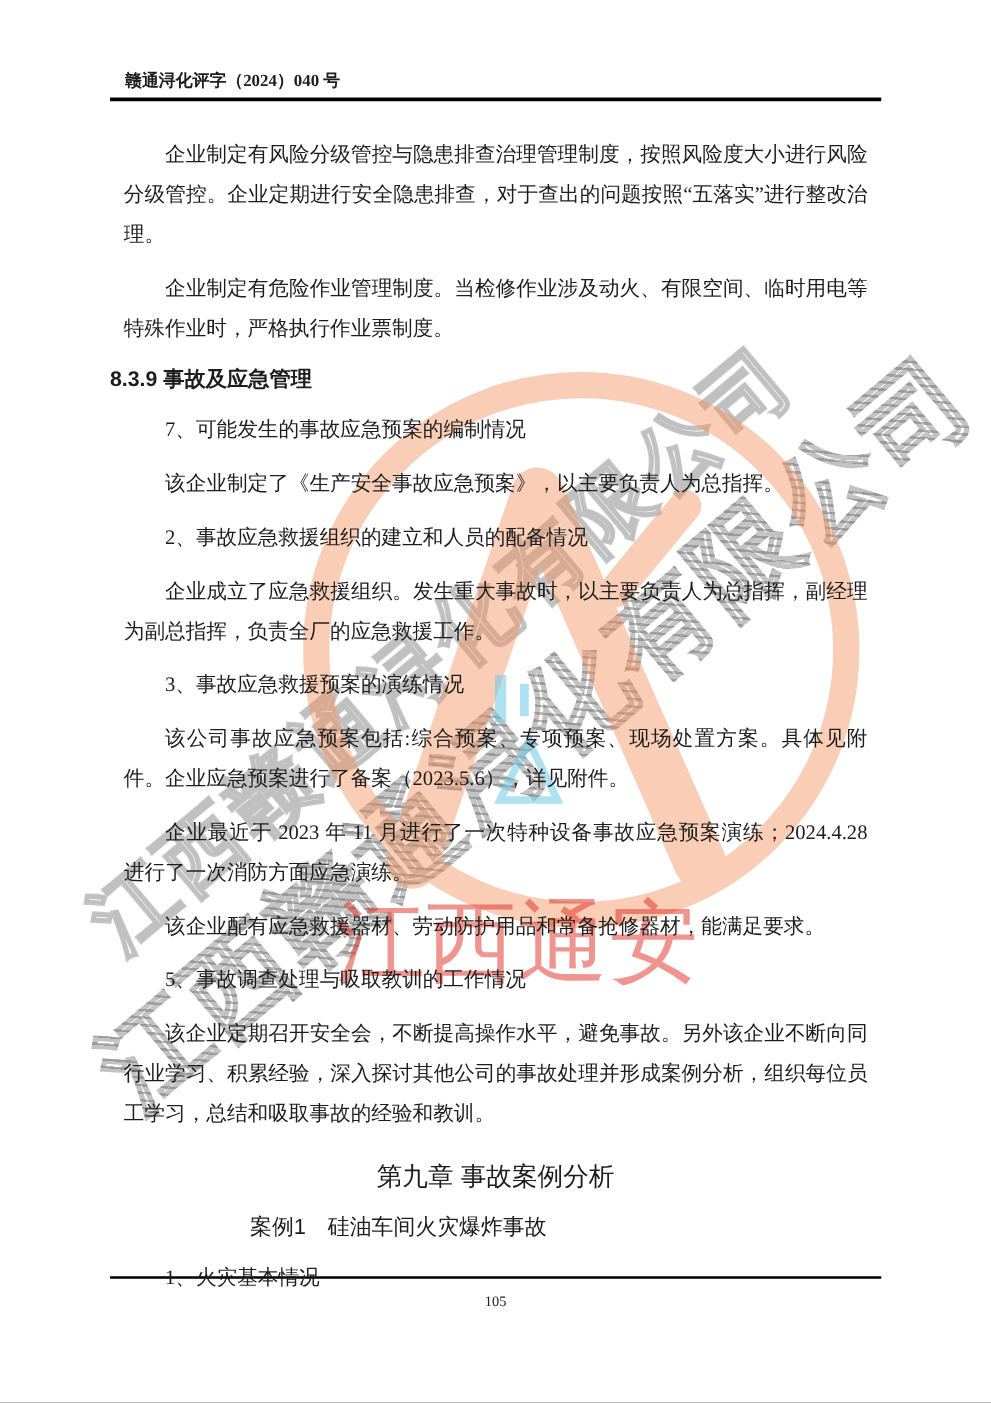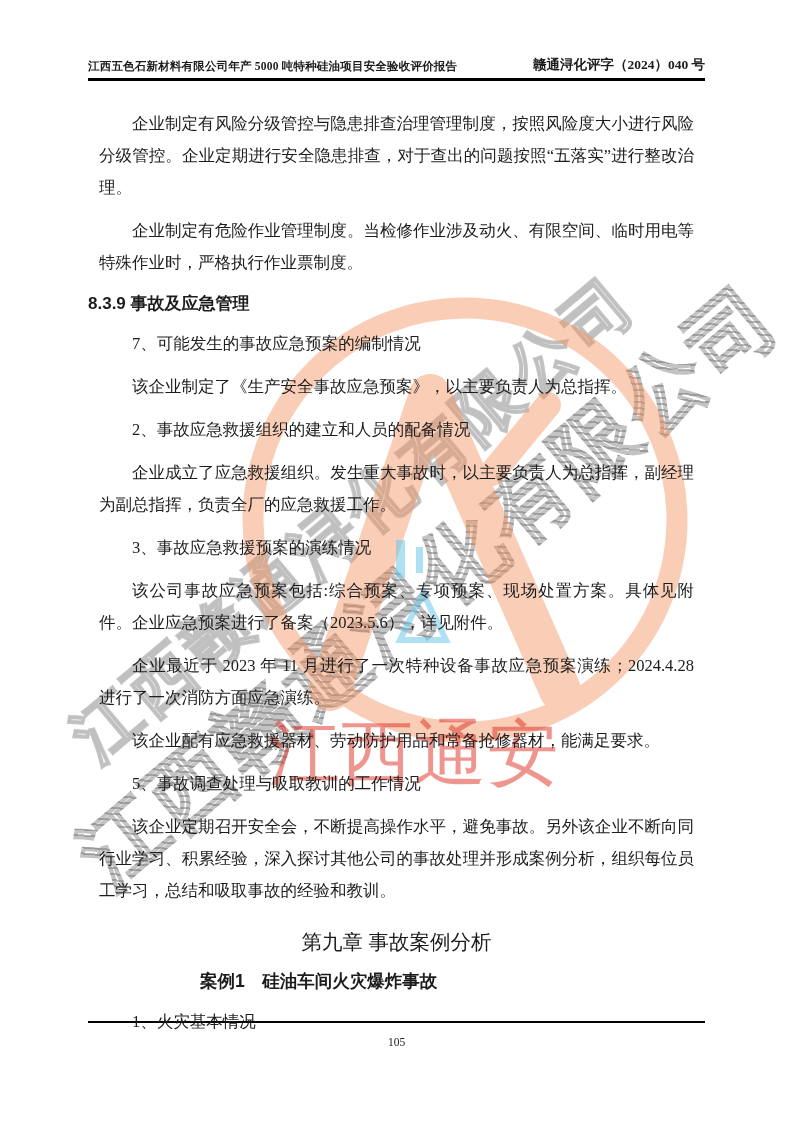--- a/index.html
+++ b/index.html
@@ -35,21 +35,21 @@
     font-size:17px;font-weight:bold;text-indent:0;
     margin:13px 0 12px 0;line-height:24px;
     font-family:"Liberation Sans","DejaVu Sans",sans-serif;
   }
   .content .h1c{
     font-size:20.5px;font-weight:normal;text-indent:0;text-align:center;
     margin:20px 0 10px 0;line-height:30px;
     font-family:"Liberation Sans","DejaVu Sans",sans-serif;
   }
   .content .h2i{
-    font-size:17.5px;font-weight:bold;text-indent:0;
+    font-size:17.5px;font-weight:normal;text-indent:0;
     padding-left:112px;margin:0 0 8px 0;line-height:28px;
     font-family:"Liberation Sans","DejaVu Sans",sans-serif;
   }
   .content p.first{margin-top:6px;}
   
   .footer-line{
     position:absolute;left:88px;right:88px;top:1021px;
     border-top:2px solid #000;height:0;
   }
   .page-number{
@@ -101,21 +101,20 @@
         <path d="M 170 355 L 193 308 L 216 355 Z" fill="none" stroke="#6CC9E8" stroke-width="6"></path>
         <rect x="166" y="255" width="9" height="38" fill="#6CC9E8"></rect>
         <rect x="186" y="262" width="7" height="26" fill="#6CC9E8"></rect>
       </g>
     </svg>
 
     <span class="wm-red">江西通安</span>
   </div>
 
   <div class="header">
-    <span class="h-title">江西五色石新材料有限公司年产 5000 吨特种硅油项目安全验收评价报告</span>
     <span class="h-doc">赣通浔化评字（2024）040 号</span>
   </div>
 
   <div class="content">
     <p class="first">企业制定有风险分级管控与隐患排查治理管理制度，按照风险度大小进行风险分级管控。企业定期进行安全隐患排查，对于查出的问题按照“五落实”进行整改治理。</p>
     <p>企业制定有危险作业管理制度。当检修作业涉及动火、有限空间、临时用电等特殊作业时，严格执行作业票制度。</p>
     <div class="h3">8.3.9 事故及应急管理</div>
     <p>7、可能发生的事故应急预案的编制情况</p>
     <p>该企业制定了《生产安全事故应急预案》，以主要负责人为总指挥。</p>
     <p>2、事故应急救援组织的建立和人员的配备情况</p>

